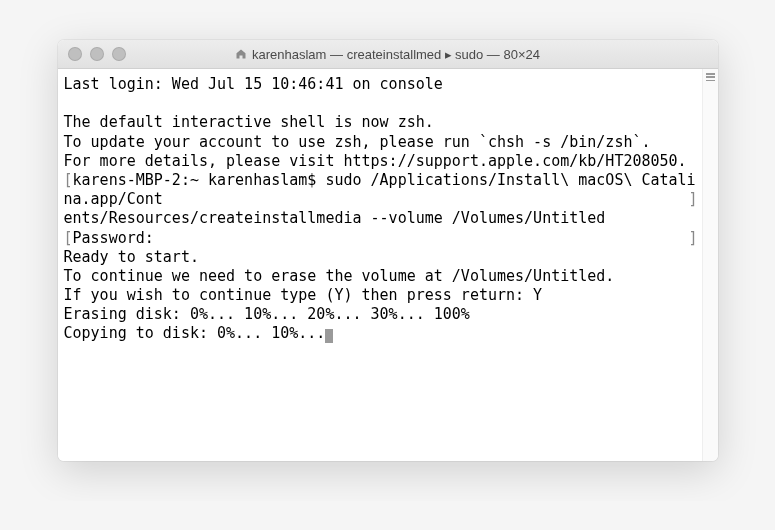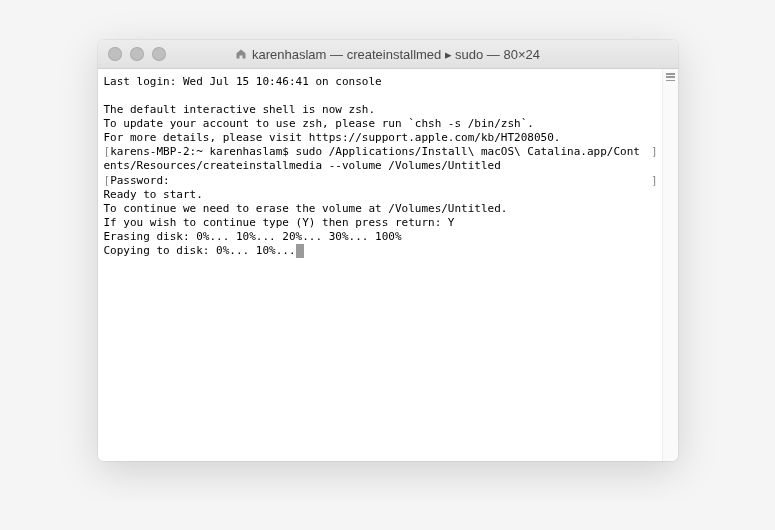--- a/index.html
+++ b/index.html
@@ -5,21 +5,21 @@
     body {
       margin: 0;
       padding: 40px;
       background: #f5f5f5;
       font-family: -apple-system, BlinkMacSystemFont, sans-serif;
       display: flex;
       justify-content: center;
       align-items: flex-start;
     }
     .window {
-      width: 580px;
+      width: 660px;
       background: #fff;
       border-radius: 6px;
       box-shadow: 0 10px 40px rgba(0,0,0,0.15), 0 0 0 1px rgba(0,0,0,0.05);
       overflow: hidden;
     }
     .titlebar {
       height: 28px;
       background: linear-gradient(to bottom, #ededed, #e1e1e1);
       border-bottom: 1px solid #d0d0d0;
       display: flex;
@@ -57,21 +57,21 @@
       height: 12px;
       display: inline-block;
     }
     .content-wrap {
       position: relative;
       display: flex;
     }
     .terminal-body {
       flex: 1;
       font-family: "Menlo", "Monaco", "Consolas", monospace;
-      font-size: 11px;
+      font-size: 15px;
       line-height: 1.28;
       color: #000;
       background: #fff;
       padding: 6px 4px 6px 6px;
       min-height: 380px;
       white-space: pre-wrap;
       word-break: break-all;
     }
     .bracket {
       color: #888;

